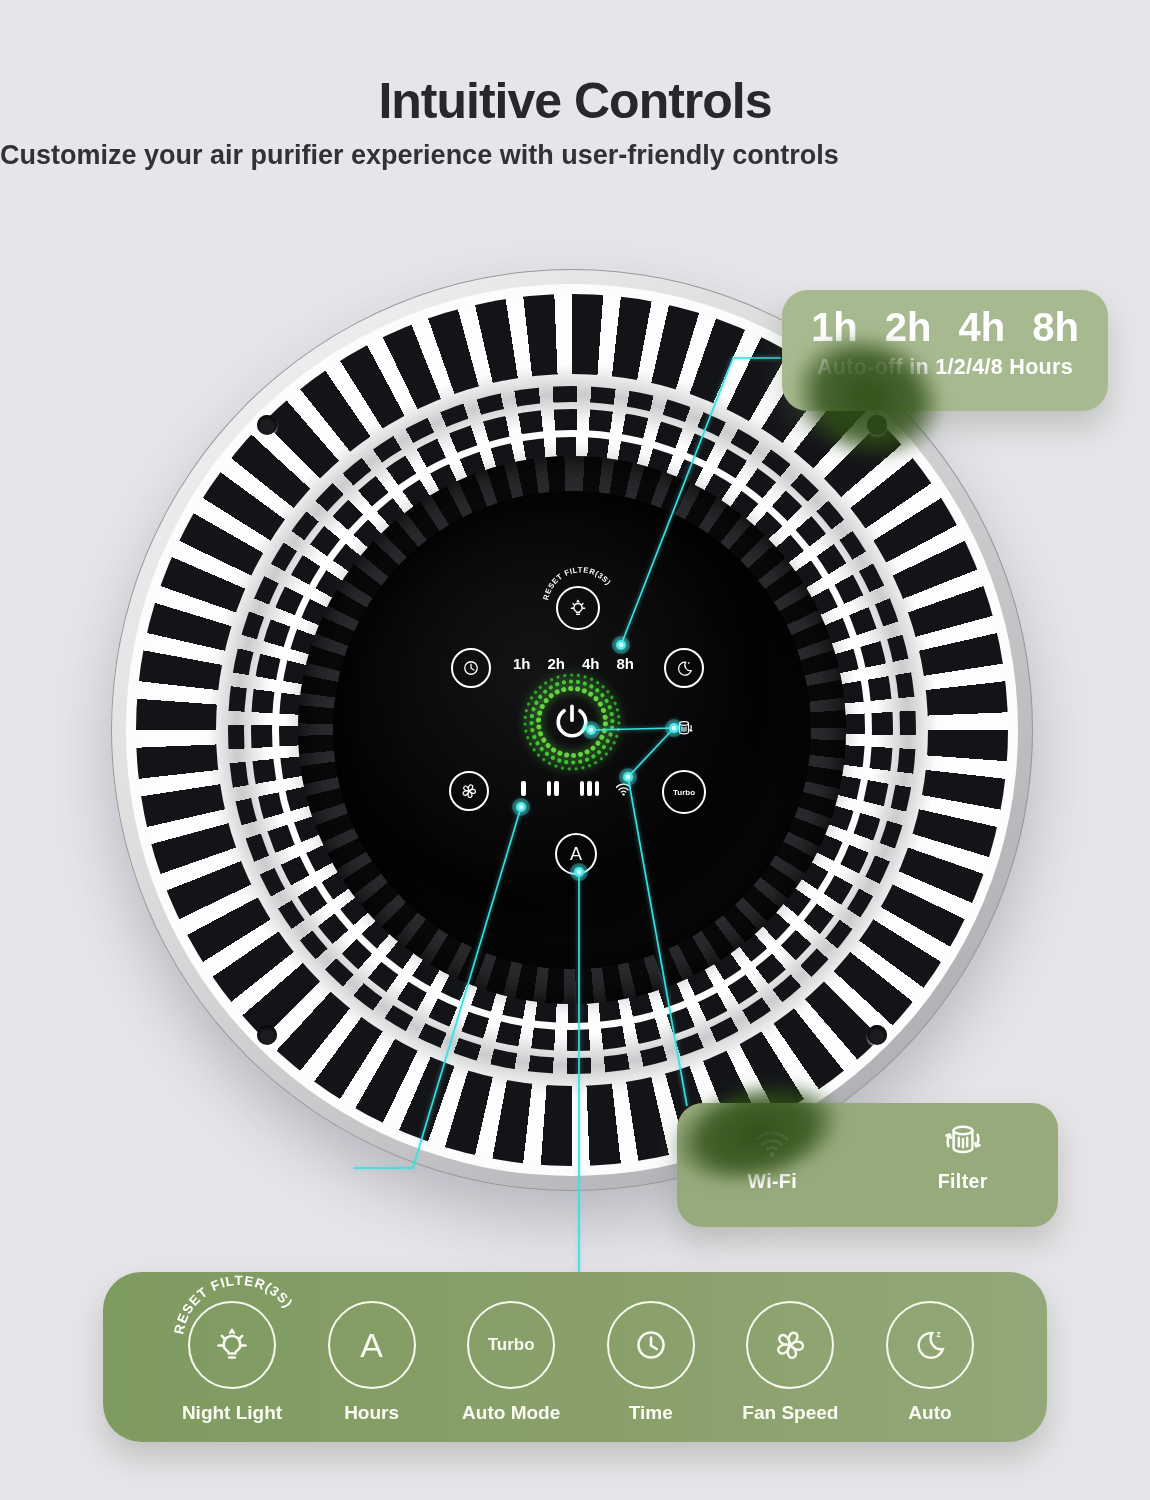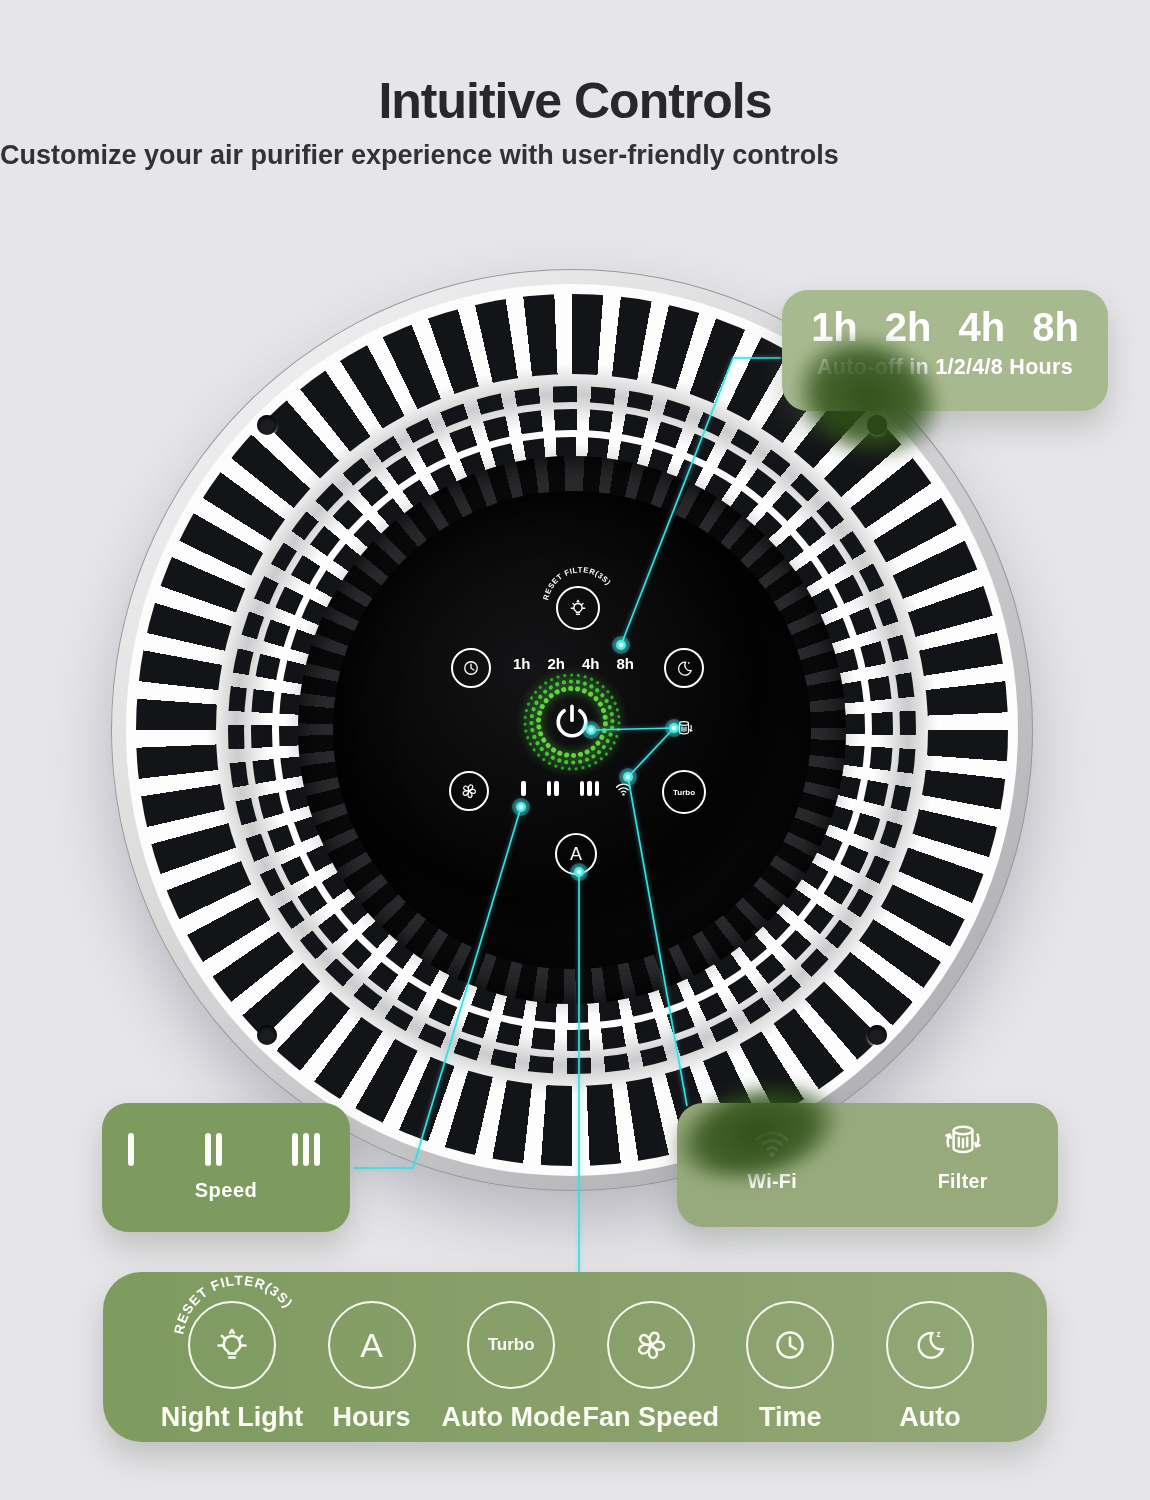--- a/index.html
+++ b/index.html
@@ -82,21 +82,21 @@
   .wifi-box .lbl{font-size:19.5px;font-weight:bold;margin-top:3px;letter-spacing:.4px;}
   .wifi-box .leaf{left:-55px;top:-48px;width:270px;height:155px;transform:rotate(-14deg);}
 
   .features{left:103px;top:1272px;width:944px;height:170px;border-radius:38px;
     background:linear-gradient(90deg,#7e9b60 0%,#8aa06b 55%,#93a878 100%);
     display:flex;justify-content:space-between;padding:0 57px 0 69px;box-sizing:border-box;}
   .feat{position:relative;display:flex;flex-direction:column;align-items:center;
     padding-top:29px;width:120px;}
   .feat .fc{width:84px;height:84px;border:2.5px solid #f8faf1;border-radius:50%;
     display:flex;align-items:center;justify-content:center;color:#f8faf1;}
-  .feat .lbl{font-size:27px;font-weight:bold;margin-top:13px;color:#fafcf3;white-space:nowrap;}
+  .feat .lbl{font-size:19px;font-weight:bold;margin-top:13px;color:#fafcf3;white-space:nowrap;}
   .feat .turbo-t{font-size:17px;font-weight:bold;color:#f8faf1;}
   .feat .auto-t{font-size:34px;color:#f8faf1;}
   .turbo-small{font-size:8px;font-weight:bold;}
   .auto-small{font-size:18px;}
   svg{display:block;}
 </style>
 </head>
 <body>
 
 <svg width="0" height="0" style="position:absolute">
@@ -301,37 +301,20 @@
     <div class="leaf"></div>
     <div class="hrs">
       <span>1h</span>
       <span>2h</span>
       <span>4h</span>
       <span>8h</span>
     </div>
     <div class="cap">Auto-off in 1/2/4/8 Hours</div>
   </aside>
 
-  <aside class="box speed-box">
-    <div class="bars">
-      <span class="grp">
-          <i></i>
-        </span>
-      <span class="grp">
-          <i></i>
-          <i></i>
-        </span>
-      <span class="grp">
-          <i></i>
-          <i></i>
-          <i></i>
-        </span>
-    </div>
-    <div class="lbl">Speed</div>
-  </aside>
 
   <aside class="box wifi-box">
     <div class="leaf"></div>
     <div class="cols">
       <div class="col">
         <div class="ic">
             <svg width="44" height="44">
               <use href="#sym-wifi"></use>
             </svg>
           </div>
@@ -371,32 +354,32 @@
     </div>
     <div class="feat">
       <div class="fc">
           <span class="turbo-t">Turbo</span>
         </div>
       <div class="lbl">Auto Mode</div>
     </div>
     <div class="feat">
       <div class="fc">
           <svg width="48" height="48">
+            <use href="#sym-clock"></use>
+          </svg>
+        </div>
+      <div class="lbl">Time</div>
+    </div>
+    <div class="feat">
+      <div class="fc">
+          <svg width="48" height="48">
             <use href="#sym-fan"></use>
           </svg>
         </div>
       <div class="lbl">Fan Speed</div>
-    </div>
-    <div class="feat">
-      <div class="fc">
-          <svg width="48" height="48">
-            <use href="#sym-clock"></use>
-          </svg>
-        </div>
-      <div class="lbl">Time</div>
     </div>
     <div class="feat">
       <div class="fc">
           <svg width="44" height="44">
             <use href="#sym-moon"></use>
           </svg>
         </div>
       <div class="lbl">Auto</div>
     </div>
   </aside>

